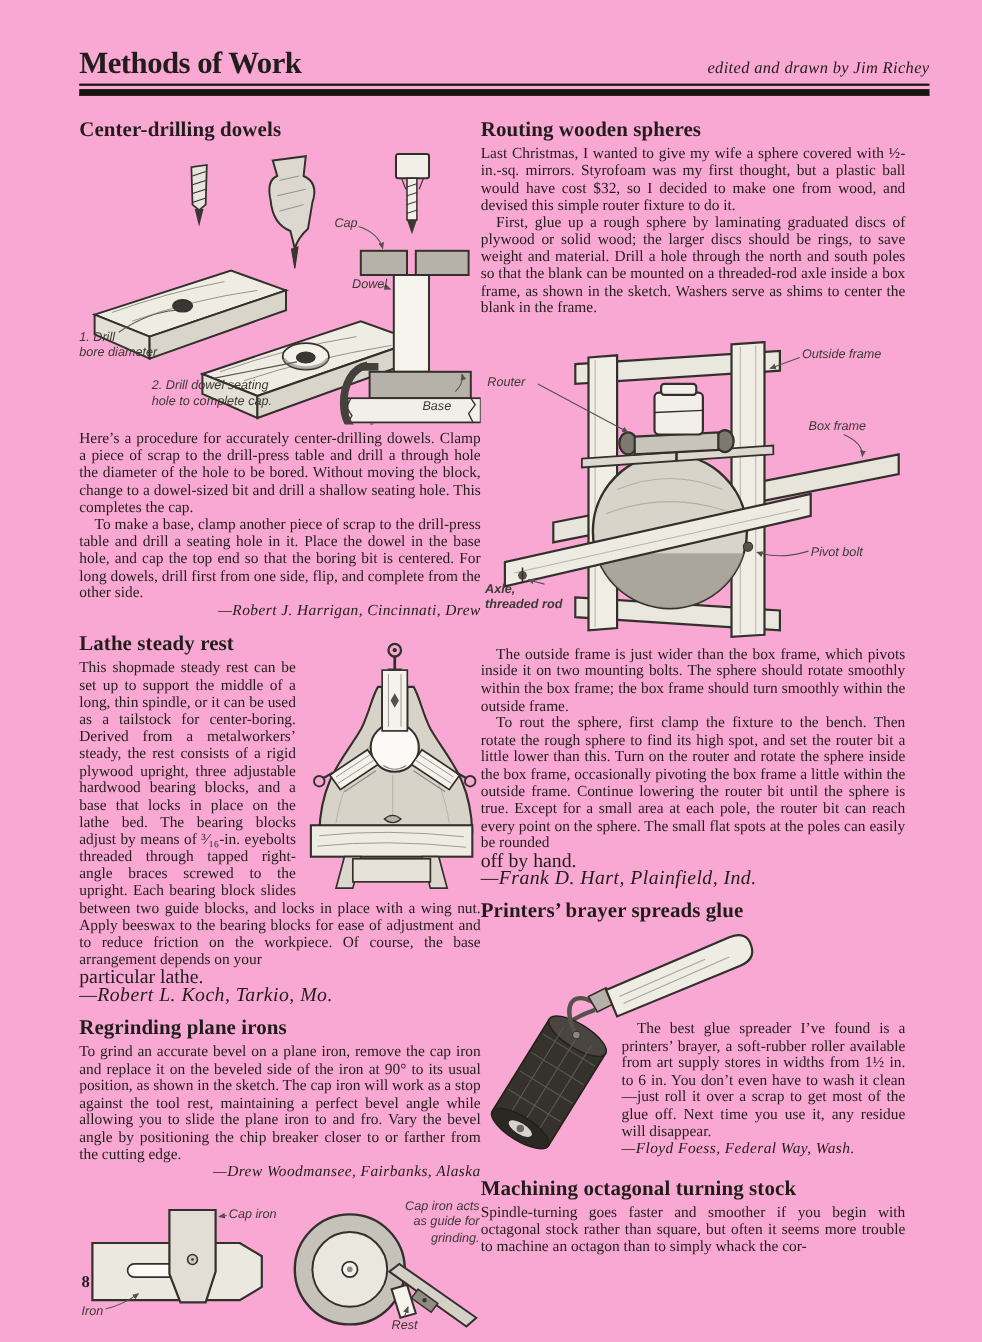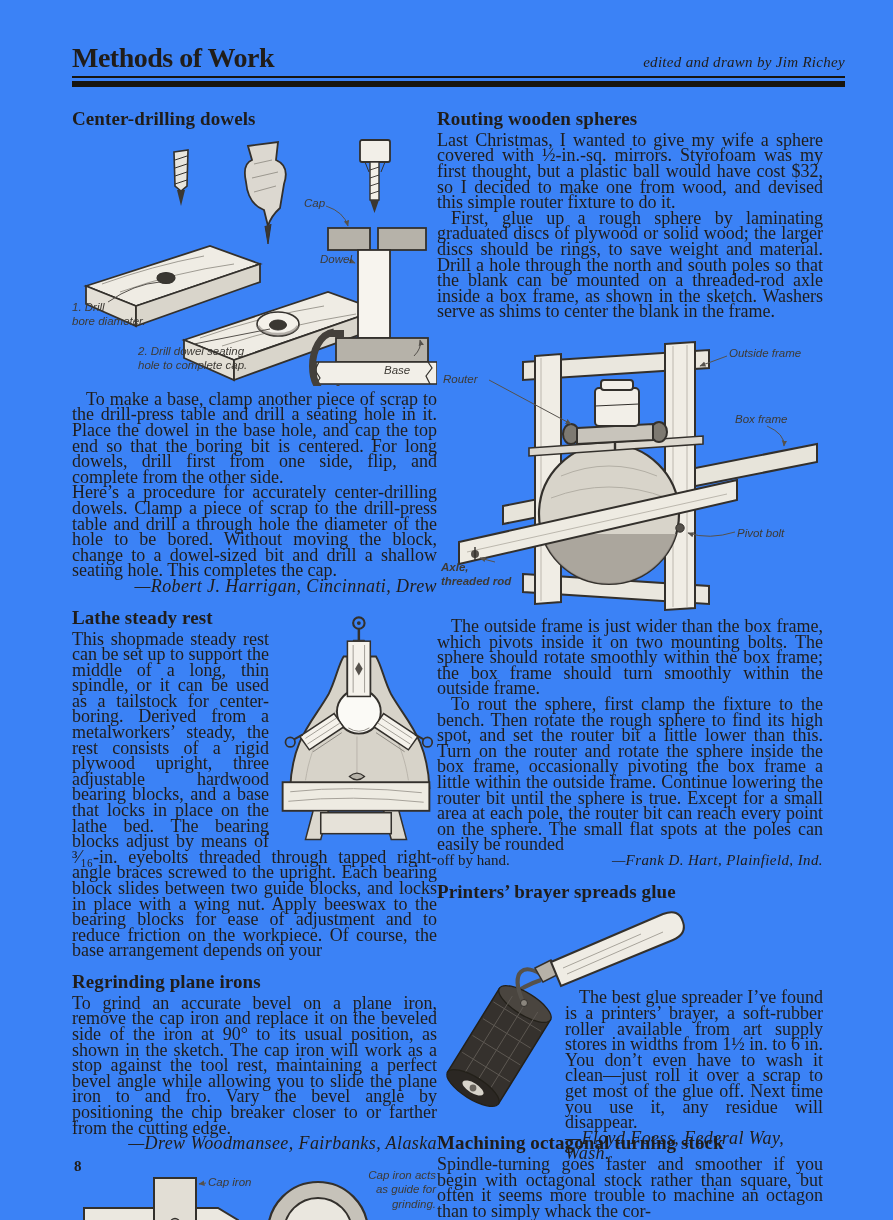--- a/index.html
+++ b/index.html
@@ -1,39 +1,39 @@
 <!DOCTYPE html>
 <html><head>
 <meta charset="utf-8">
 <style>
   html,body{margin:0;padding:0;background:#d8d5cf;}
   .page{
-    position:relative;width:893px;height:1220px;background:#3b82f6;
+    position:relative;width:893px;height:1220px;background:#f9a8d4;
     font-family:"Liberation Serif","DejaVu Serif",serif;color:#201d1a;
     overflow:hidden;box-sizing:border-box;padding:44px 48px 0 72px;
   }
   
   .mast-row{display:flex;align-items:baseline;justify-content:space-between;}
   h1{margin:0;font-size:28px;font-weight:bold;letter-spacing:-0.5px;line-height:1;}
   .byline{font-style:italic;font-size:15px;letter-spacing:0.3px;}
   .rule-thin{height:2px;background:#17150f;margin-top:4px;}
   .rule-thick{height:5px;background:#17150f;margin-top:3px;border-bottom:1.5px solid #17150f;}
   
   .columns{display:flex;margin-top:22px;}
   .col-left{width:365px;flex:none;}
   .col-right{width:386px;flex:none;}
   section{margin-top:13px;}
   section:first-child{margin-top:0;}
   h2{margin:0 0 3px 0;font-size:19px;font-weight:bold;line-height:1.1;letter-spacing:0.1px;}
-  p{margin:0;font-size:18px;line-height:15.6px;}
+  p{margin:0;font-size:14px;line-height:15.6px;}
   .just{text-align:justify;}
   .ind{text-indent:14px;}
   .attr{font-style:italic;letter-spacing:0.4px;}
   .right{text-align:right;}
-  .lastline{display:flex;justify-content:space-between;font-size:15px;line-height:15.6px;}
+  .lastline{display:flex;justify-content:center;font-size:18px;line-height:15.6px;flex-direction:column;}
   
   .figure{position:relative;}
   .fig-label{
     position:absolute;font:italic 11.5px/1.25 "Liberation Sans","DejaVu Sans",sans-serif;
     color:#3d3a35;white-space:pre-line;
   }
   .ta-r{text-align:right;}
   .fig1{width:365px;height:252px;margin:4px 0 6px 0;}
   .fig2{float:right;width:162px;height:236px;margin:0 0 4px 6px;}
   .fig3{width:365px;height:128px;margin:14px 0 0 0;}
@@ -134,22 +134,22 @@
             <path d="M342,222 Q350,214 348,206" fill="none" stroke="#55514c" stroke-width="1" marker-end="url(#ah)"></path>
           </svg>
           <div class="fig-label" style="left:0px;top:166px;">1. Drill
 bore diameter.</div>
           <div class="fig-label" style="left:66px;top:210px;">2. Drill dowel seating
 hole to complete cap.</div>
           <div class="fig-label" style="left:232px;top:62px;">Cap</div>
           <div class="fig-label" style="left:248px;top:118px;">Dowel</div>
           <div class="fig-label" style="left:312px;top:229px;">Base</div>
         </div>
+        <p class="just">Here’s a procedure for accurately center-drilling dowels. Clamp a piece of scrap to the drill-press table and drill a through hole the diameter of the hole to be bored. Without moving the block, change to a dowel-sized bit and drill a shallow seating hole. This completes the cap.</p>
         <p class="just ind">To make a base, clamp another piece of scrap to the drill-press table and drill a seating hole in it. Place the dowel in the base hole, and cap the top end so that the boring bit is centered. For long dowels, drill first from one side, flip, and complete from the other side.</p>
-        <p class="just">Here’s a procedure for accurately center-drilling dowels. Clamp a piece of scrap to the drill-press table and drill a through hole the diameter of the hole to be bored. Without moving the block, change to a dowel-sized bit and drill a shallow seating hole. This completes the cap.</p>
         <p class="attr right">—Robert J. Harrigan, Cincinnati, Drew</p>
       </section>
 
       <section class="clearfix">
         <div class="figure fig2">
           <svg width="162" height="236" viewBox="0 0 170 238">
             <g stroke="#33302c" fill="none">
               <circle cx="88" cy="11" r="6" stroke-width="2.2"></circle>
               <circle cx="88" cy="11" r="2" fill="#33302c" stroke="none"></circle>
               <path d="M88,17 L88,31" stroke-width="2.6"></path>
@@ -185,20 +185,24 @@
               <rect x="8" y="178" width="154" height="30" fill="#eeebe2" stroke="#33302c" stroke-width="2"></rect>
               <path d="M16,188 Q80,181 154,189 M14,198 Q80,191 156,199" fill="none" stroke="#9a968d" stroke-width="0.9"></path>
               <path d="M40,208 L56,208 L48,238 L32,238 Z" fill="#dcd8ce" stroke="#33302c" stroke-width="1.6"></path>
               <path d="M114,208 L130,208 L138,238 L122,238 Z" fill="#dcd8ce" stroke="#33302c" stroke-width="1.6"></path>
               <rect x="48" y="210" width="74" height="22" fill="#e6e2d9" stroke="#33302c" stroke-width="1.6"></rect>
             </g>
           </svg>
         </div>
         <h2>Lathe steady rest</h2>
         <p class="just">This shopmade steady rest can be set up to support the middle of a long, thin spindle, or it can be used as a tailstock for center-boring. Derived from a metalworkers’ steady, the rest consists of a rigid plywood upright, three adjustable hardwood bearing blocks, and a base that locks in place on the lathe bed. The bearing blocks adjust by means of ³⁄₁₆-in. eyebolts threaded through tapped right-angle braces screwed to the upright. Each bearing block slides between two guide blocks, and locks in place with a wing nut. Apply beeswax to the bearing blocks for ease of adjustment and to reduce friction on the workpiece. Of course, the base arrangement depends on your</p>
+        <div class="lastline">
+          <span>particular lathe.</span>
+          <span class="attr">—Robert L. Koch, Tarkio, Mo.</span>
+        </div>
       </section>
 
       <section>
         <h2>Regrinding plane irons</h2>
         <p class="just">To grind an accurate bevel on a plane iron, remove the cap iron and replace it on the beveled side of the iron at 90° to its usual position, as shown in the sketch. The cap iron will work as a stop against the tool rest, maintaining a perfect bevel angle while allowing you to slide the plane iron to and fro. Vary the bevel angle by positioning the chip breaker closer to or farther from the cutting edge.</p>
         <p class="attr right">—Drew Woodmansee, Fairbanks, Alaska</p>
         <div class="figure fig3">
           <svg width="365" height="128" viewBox="0 0 365 128">
 
             <g stroke="#33302c" stroke-width="2">

